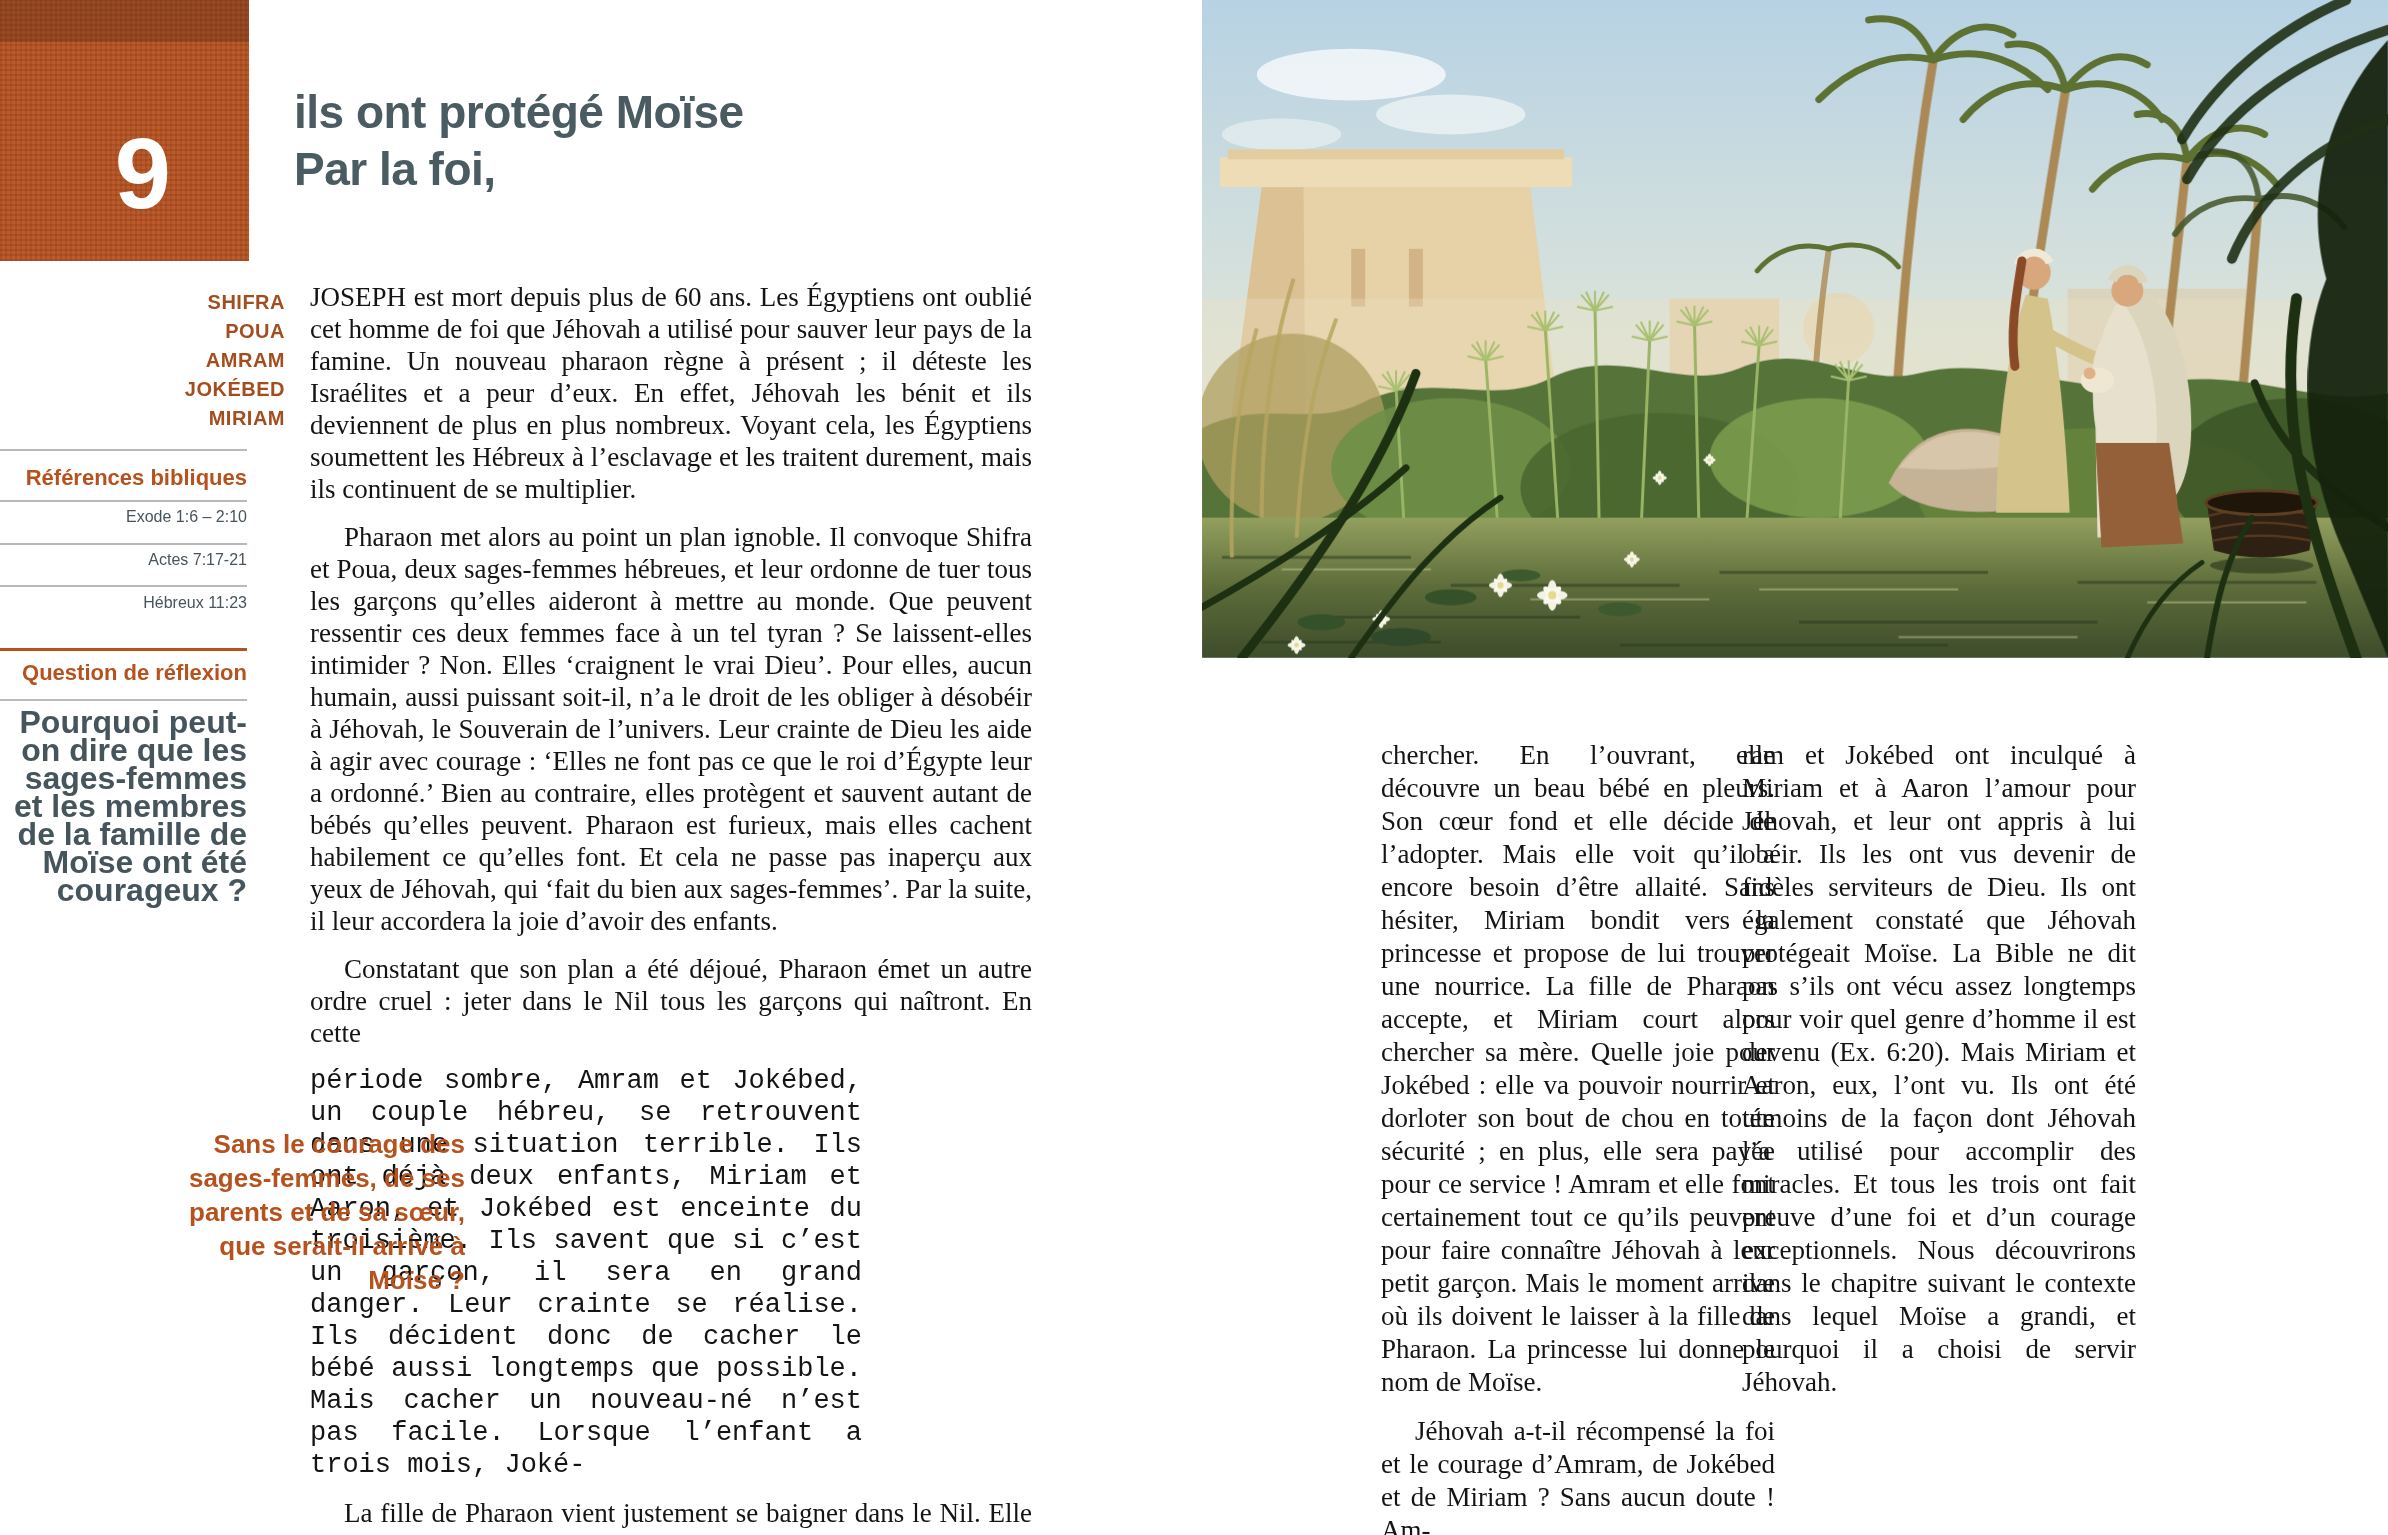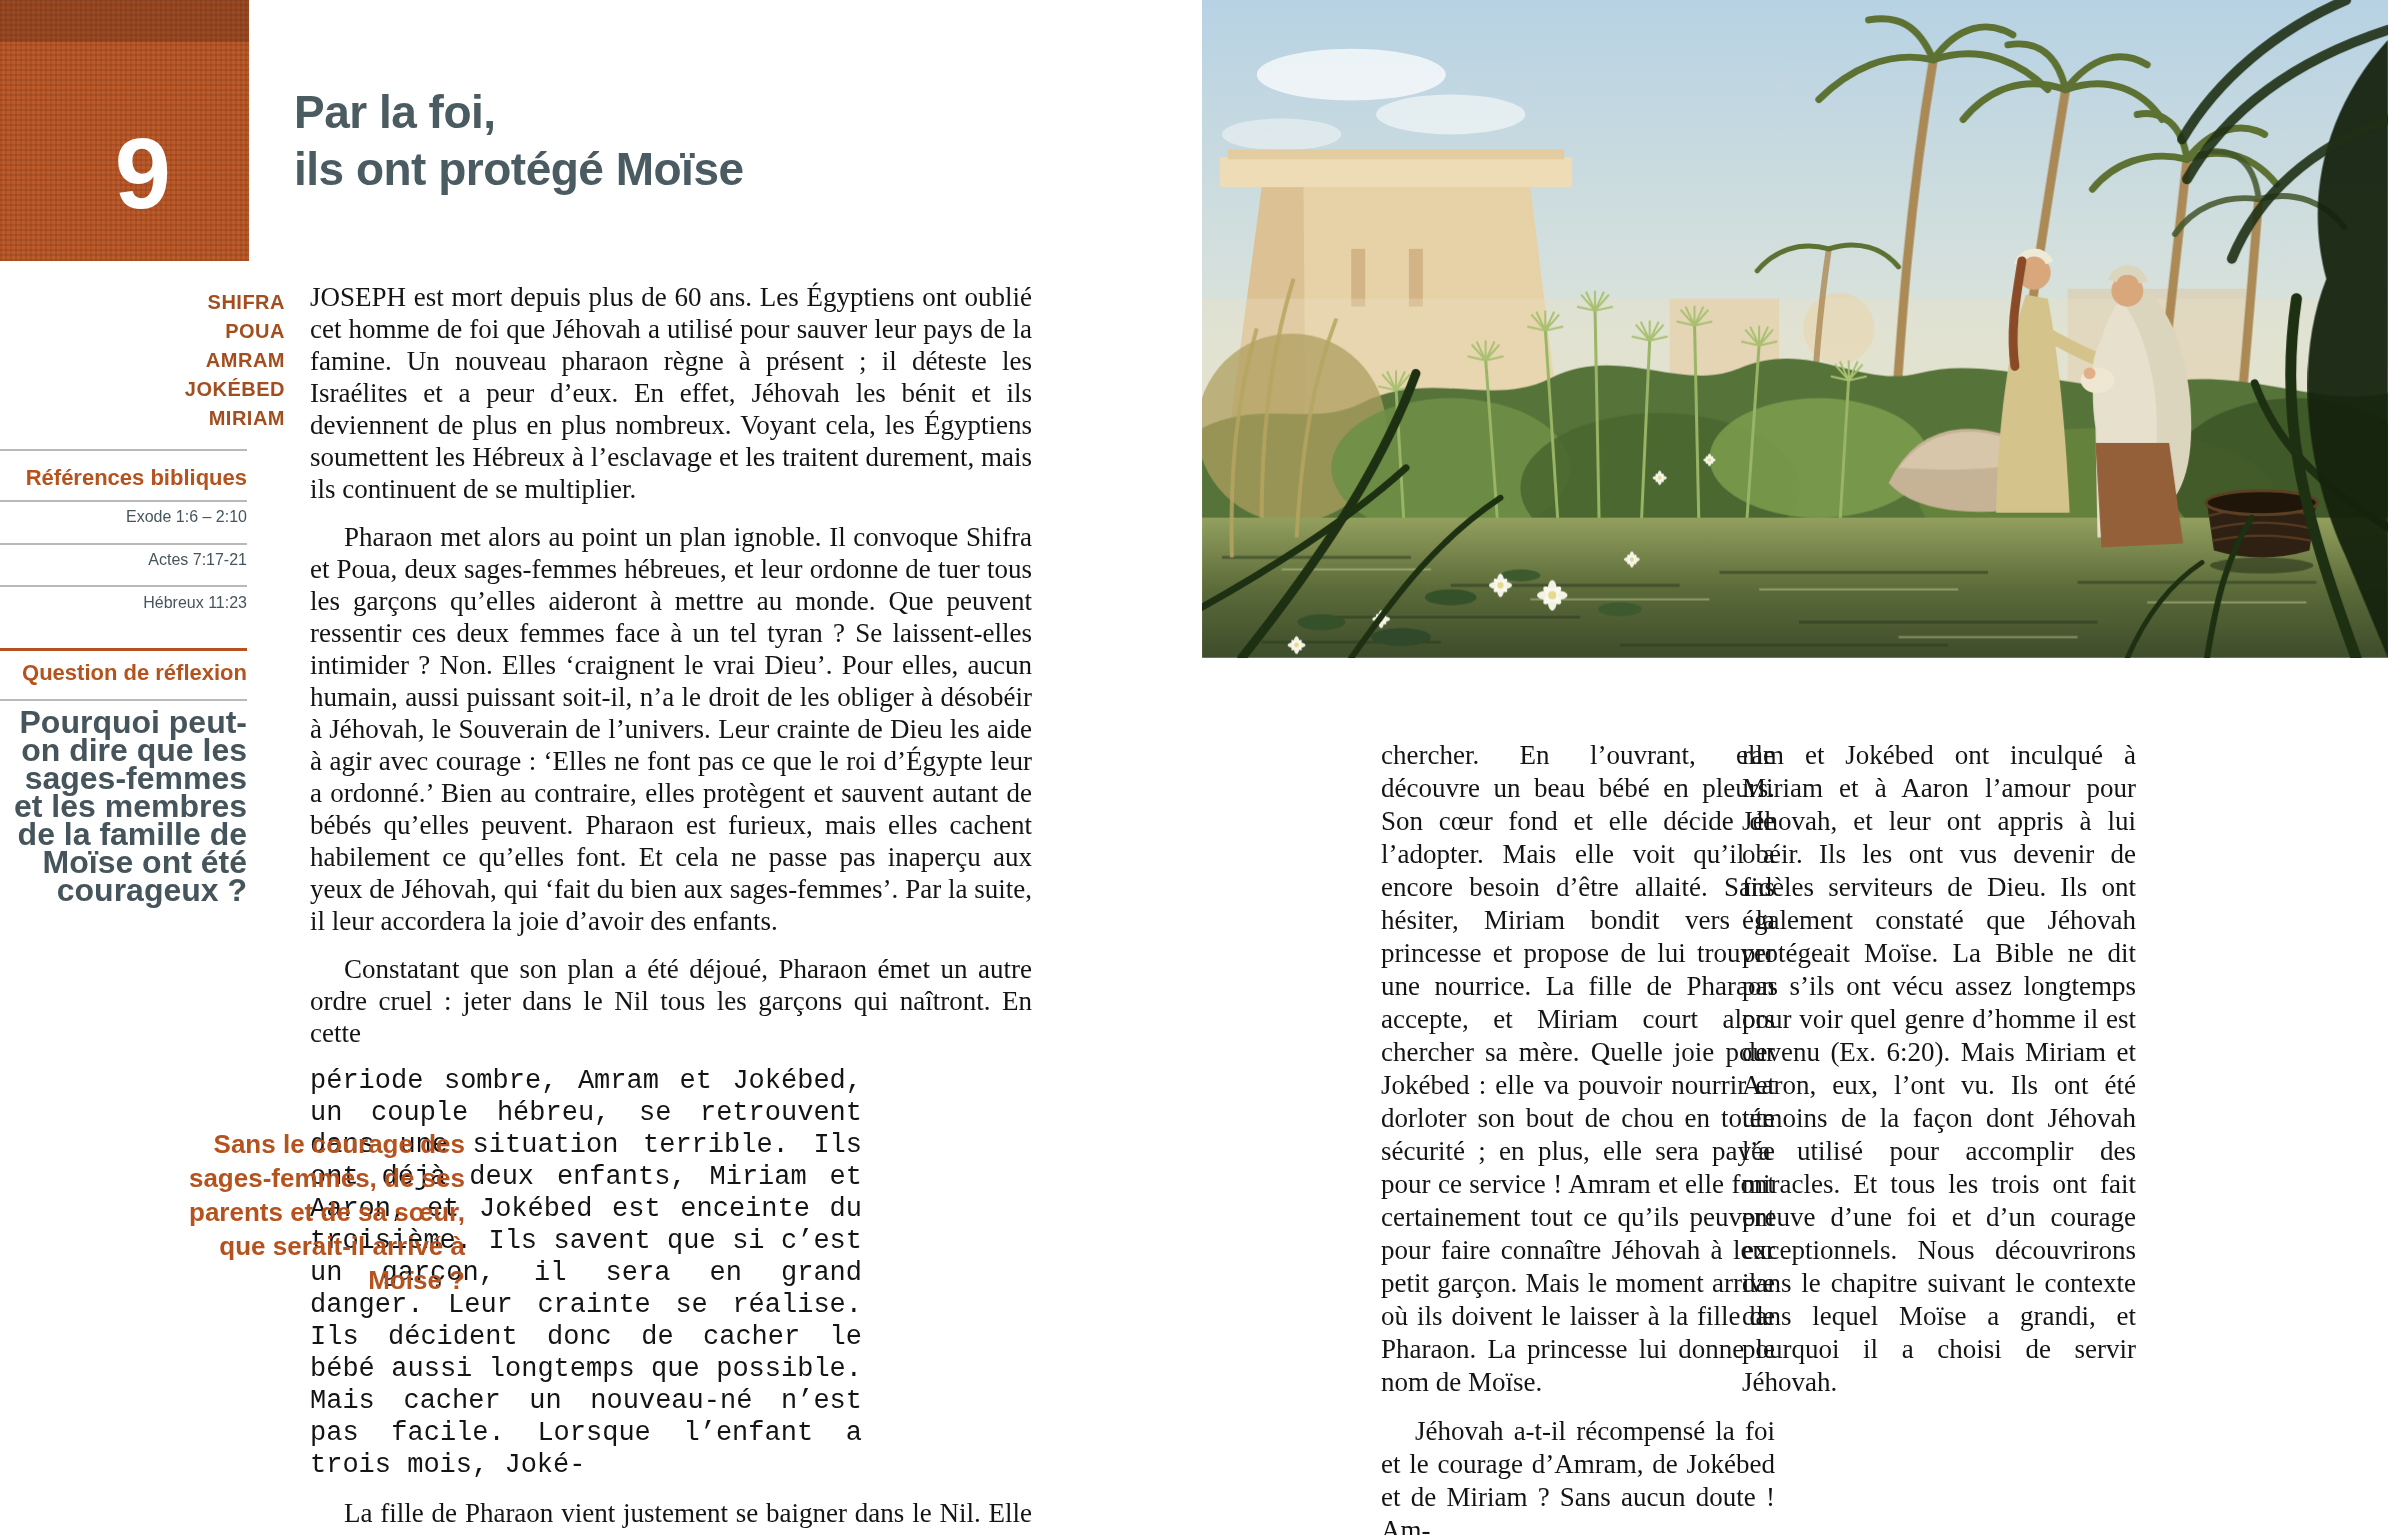--- a/index.html
+++ b/index.html
@@ -100,22 +100,22 @@
 <div class="abs rule" style="top:543px"></div>
 <div class="abs side ref" style="top:551px">Actes 7:17-21</div>
 <div class="abs rule" style="top:585px"></div>
 <div class="abs side ref" style="top:594px">Hébreux 11:23</div>
 <div class="abs rule orange" style="top:648px"></div>
 <div class="abs side question-header">Question de réflexion</div>
 <div class="abs rule" style="top:699px"></div>
 <div class="abs side question">Pourquoi peut-on dire que les sages-femmes et les membres de la famille de Moïse ont été courageux&nbsp;?</div>
 
 <div class="abs page-title">
+  <div>ils ont protégé Moïse</div>
   <div>Par la foi,</div>
-  <div>ils ont protégé Moïse</div>
 </div>
 
 <div class="abs bodytext col1">
   <p>JOSEPH est mort depuis plus de 60 ans. Les Égyptiens ont oublié cet homme de foi que Jéhovah a utilisé pour sauver leur pays de la famine. Un nouveau pharaon règne à présent&nbsp;; il déteste les Israélites et a peur d’eux. En effet, Jéhovah les bénit et ils deviennent de plus en plus nombreux. Voyant cela, les Égyptiens soumettent les Hébreux à l’esclavage et les traitent durement, mais ils continuent de se multiplier.</p>
   <p class="indent">Pharaon met alors au point un plan ignoble. Il convoque Shifra et Poua, deux sages-femmes hébreues, et leur ordonne de tuer tous les garçons qu’elles aideront à mettre au monde. Que peuvent ressentir ces deux femmes face à un tel tyran&nbsp;? Se laissent-elles intimider&nbsp;? Non. Elles ‘craignent le vrai Dieu’. Pour elles, aucun humain, aussi puissant soit-il, n’a le droit de les obliger à désobéir à Jéhovah, le Souverain de l’univers. Leur crainte de Dieu les aide à agir avec courage&nbsp;: ‘Elles ne font pas ce que le roi d’Égypte leur a ordonné.’ Bien au contraire, elles protègent et sauvent autant de bébés qu’elles peuvent. Pharaon est furieux, mais elles cachent habilement ce qu’elles font. Et cela ne passe pas inaperçu aux yeux de Jéhovah, qui ‘fait du bien aux sages-femmes’. Par la suite, il leur accordera la joie d’avoir des enfants.</p>
   <p class="indent">Constatant que son plan a été déjoué, Pharaon émet un autre ordre cruel&nbsp;: jeter dans le Nil tous les garçons qui naîtront. En cette</p>
   <div class="wrap-row">
     <div class="pullquote">Sans le courage des sages-femmes, de ses parents et de sa sœur, que serait-il arrivé à Moïse&nbsp;?</div>
     <p class="narrow">période sombre, Amram et Jokébed, un couple hébreu, se retrouvent dans une situation terrible. Ils ont déjà deux enfants, Miriam et Aaron, et Jokébed est enceinte du troisième. Ils savent que si c’est un garçon, il sera en grand danger. Leur crainte se réalise. Ils décident donc de cacher le bébé aussi longtemps que possible. Mais cacher un nouveau-né n’est pas facile. Lorsque l’enfant a trois mois, Joké-</p>
   </div>

